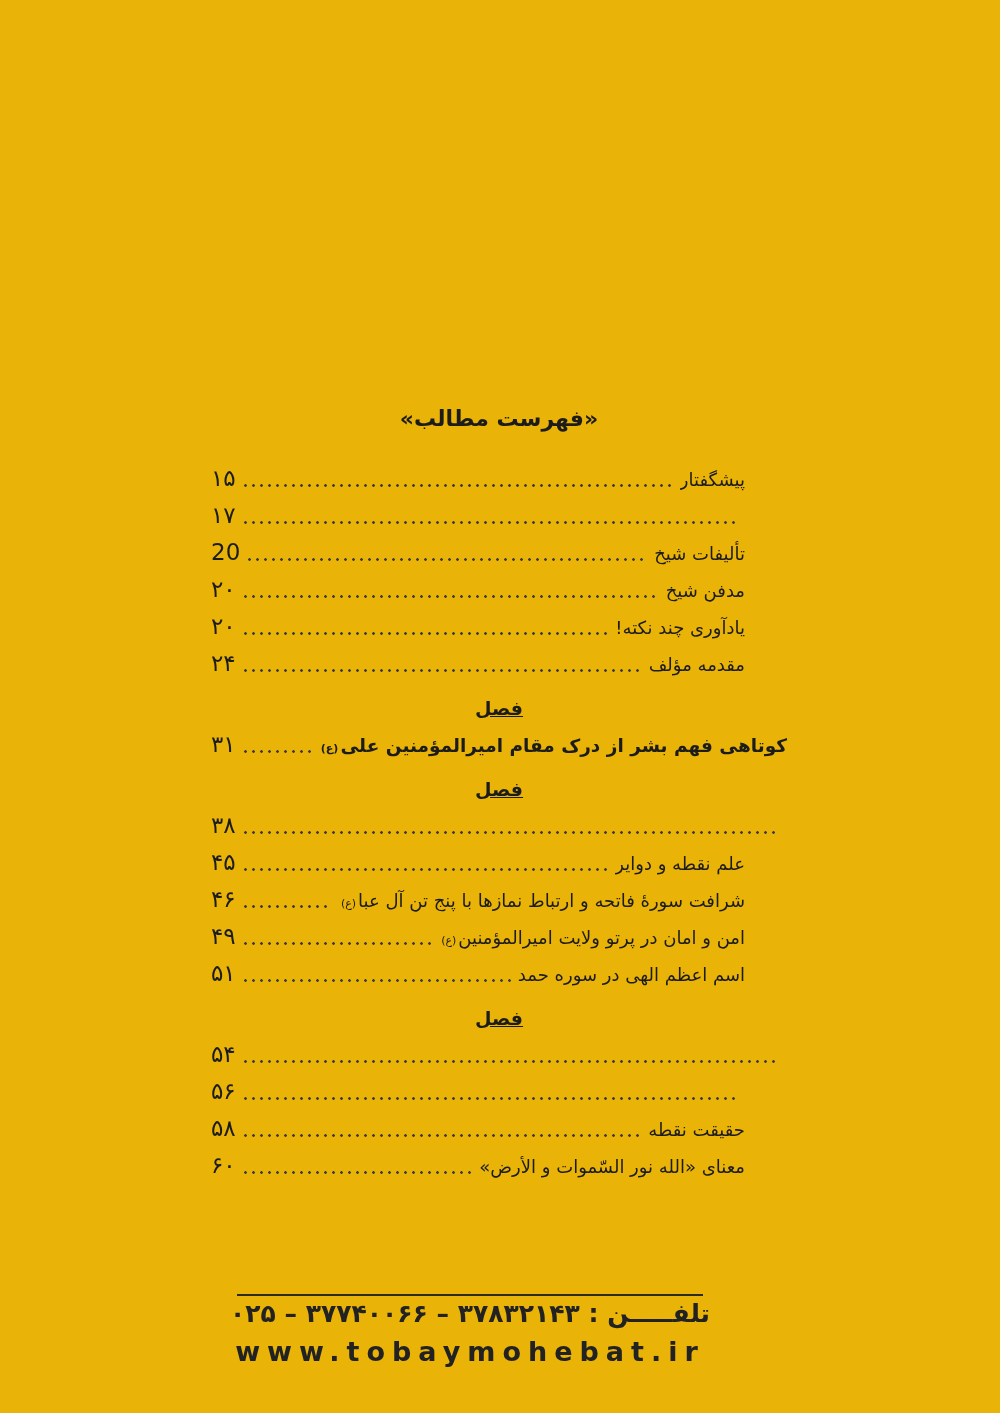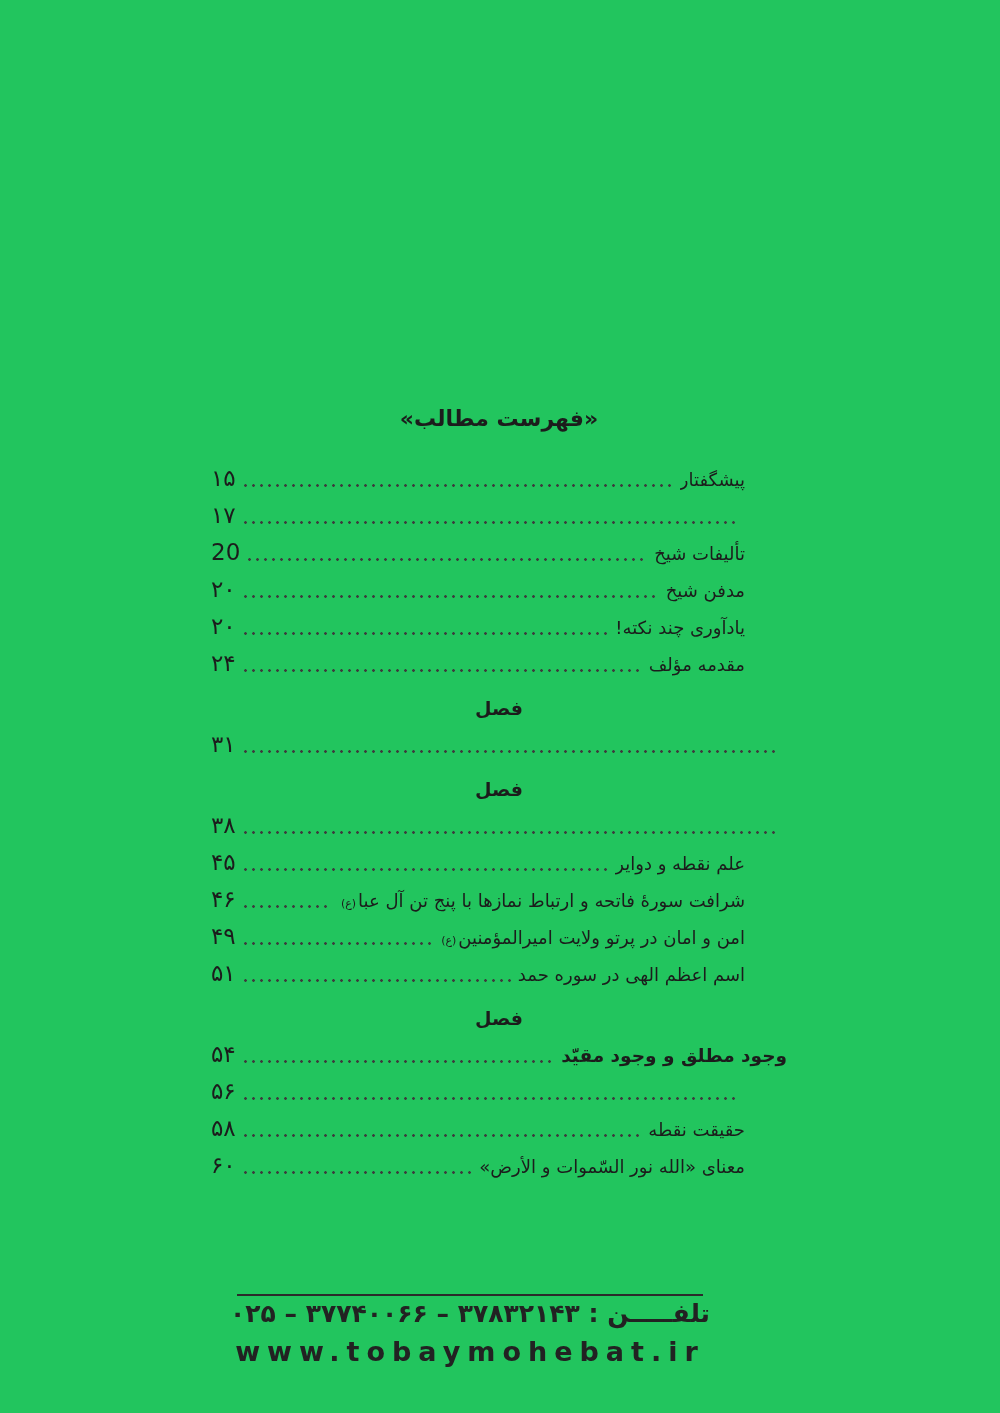--- a/index.html
+++ b/index.html
@@ -6,21 +6,21 @@
   html, body { background: #ffffff; }
   body {
     width: 1000px; height: 1413px;
     position: relative;
     font-family: "DejaVu Sans", sans-serif;
     color: #1c1c1c;
     overflow: hidden;
   }
   .page {
     position: absolute; inset: 0;
-    background: #22c55e;
+    background: #eab308;
   }
   
   .toc {
     position: absolute;
     top: 404px;
     right: 213px;
     width: 576px;
     direction: rtl;
   }
   .toc-title {
@@ -31,20 +31,21 @@
     margin-bottom: 26px;
     letter-spacing: 0.5px;
   }
   .fasl {
     text-align: center;
     font-size: 19px;
     font-weight: 700;
     height: 36px;
     line-height: 36px;
     margin-top: 8px;
+    text-decoration: underline;
   }
   .toc-row {
     display: flex;
     align-items: baseline;
     height: 37px;
     font-size: 18px;
     line-height: 37px;
   }
   .toc-row.sub { padding-right: 42px; }
   .toc-row.bold .entry-title { font-weight: 700; font-size: 18.5px; }
@@ -129,20 +130,21 @@
           <span class="leader"></span>
           <span class="pagenum">۲۰</span>
         </div>
         <div class="toc-row sub">
           <span class="entry-title">مقدمه مؤلف</span>
           <span class="leader"></span>
           <span class="pagenum">۲۴</span>
         </div>
         <div class="fasl">فصل</div>
         <div class="toc-row bold">
+          <span class="entry-title">کوتاهی فهم بشر از درک مقام امیرالمؤمنین علی<span class="honorific">(ع)</span></span>
           <span class="leader"></span>
           <span class="pagenum">۳۱</span>
         </div>
         <div class="fasl">فصل</div>
         <div class="toc-row bold">
           <span class="leader"></span>
           <span class="pagenum">۳۸</span>
         </div>
         <div class="toc-row sub">
           <span class="entry-title">علم نقطه و دوایر</span>
@@ -159,21 +161,20 @@
           <span class="leader"></span>
           <span class="pagenum">۴۹</span>
         </div>
         <div class="toc-row sub">
           <span class="entry-title">اسم اعظم الهی در سوره حمد</span>
           <span class="leader"></span>
           <span class="pagenum">۵۱</span>
         </div>
         <div class="fasl">فصل</div>
         <div class="toc-row bold">
-          <span class="entry-title">وجود مطلق و وجود مقیّد</span>
           <span class="leader"></span>
           <span class="pagenum">۵۴</span>
         </div>
         <div class="toc-row sub">
           <span class="leader"></span>
           <span class="pagenum">۵۶</span>
         </div>
         <div class="toc-row sub">
           <span class="entry-title">حقیقت نقطه</span>
           <span class="leader"></span>

